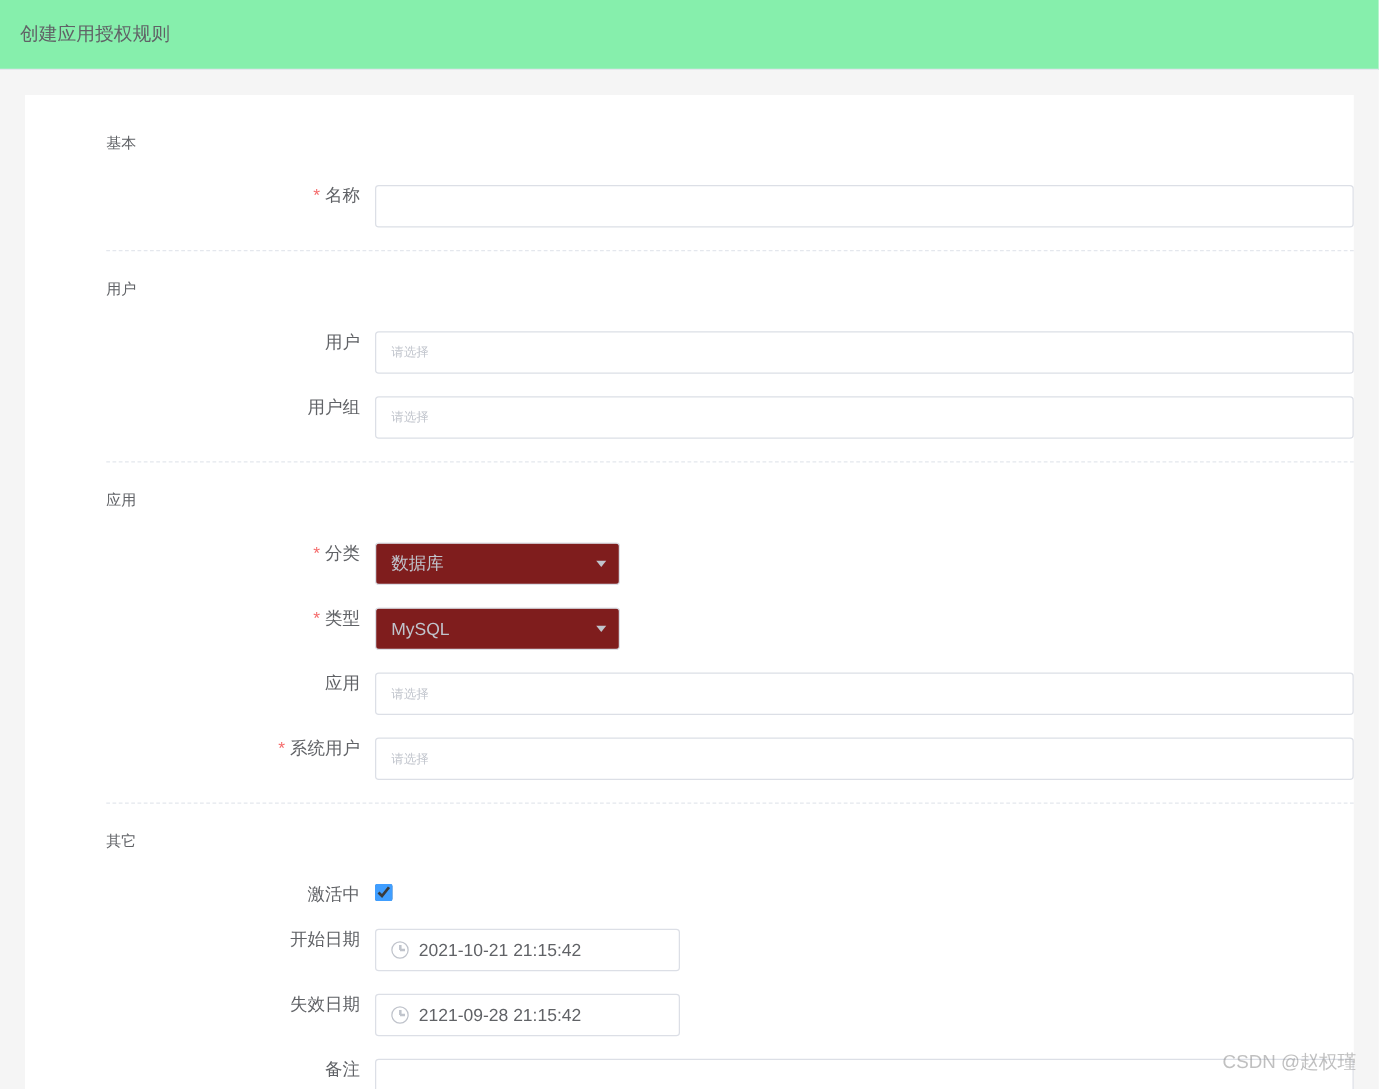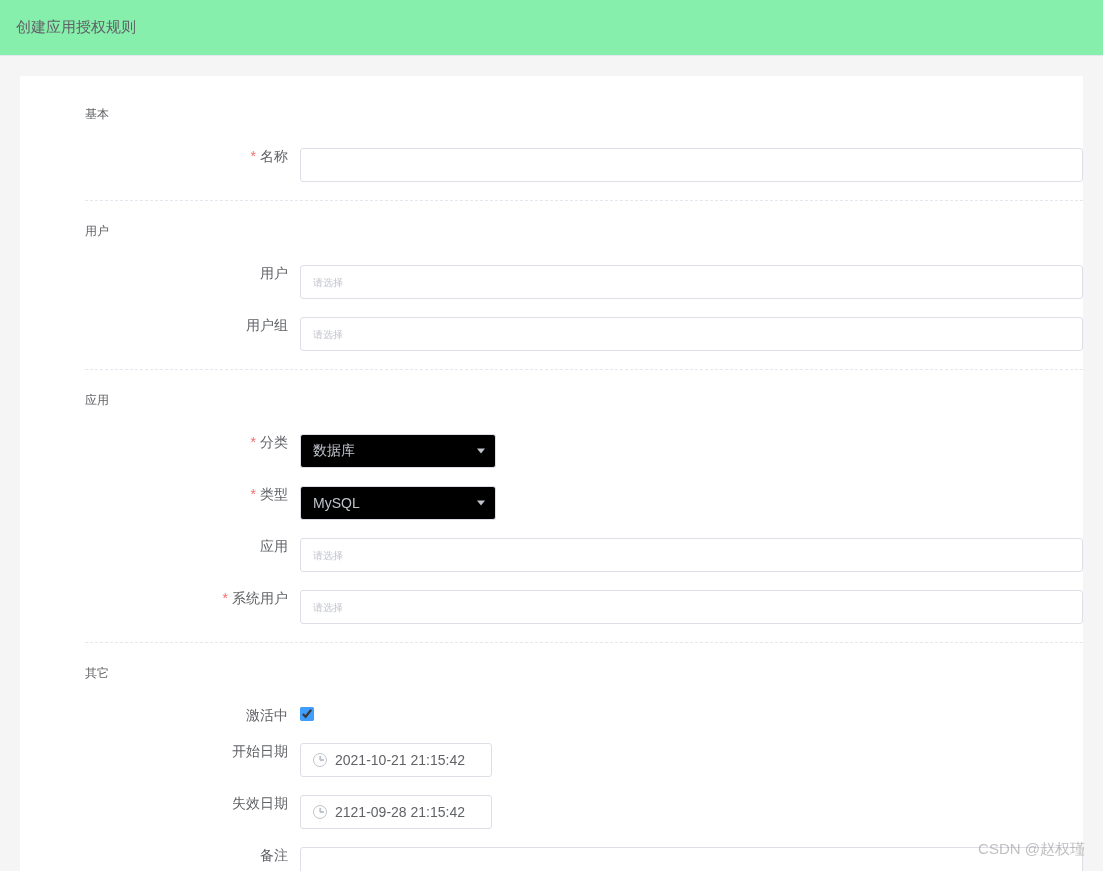--- a/index.html
+++ b/index.html
@@ -74,39 +74,39 @@
       border-radius: 3px;
       padding: 0 30px 0 12px;
       font-size: 14px;
       color: #c0c4cc;
       display: flex;
       align-items: center;
       position: relative;
       cursor: pointer;
     }
     .select-box.disabled {
-      background: #000000;
+      background: #7f1d1d;
       cursor: not-allowed;
     }
     .select-box .chevron {
       position: absolute;
       right: 10px;
       top: 50%;
       transform: translateY(-50%);
       width: 0;
       height: 0;
       border-left: 4px solid transparent;
       border-right: 4px solid transparent;
       border-top: 5px solid #c0c4cc;
     }
     .select-box.disabled .chevron {
       border-top-color: #c0c4cc;
     }
     .date-input {
-      width: 192px;
+      width: 244px;
       height: 34px;
       border: 1px solid #dcdfe6;
       border-radius: 3px;
       padding: 0 12px;
       font-size: 14px;
       color: #606266;
       display: flex;
       align-items: center;
       gap: 8px;
       cursor: pointer;

